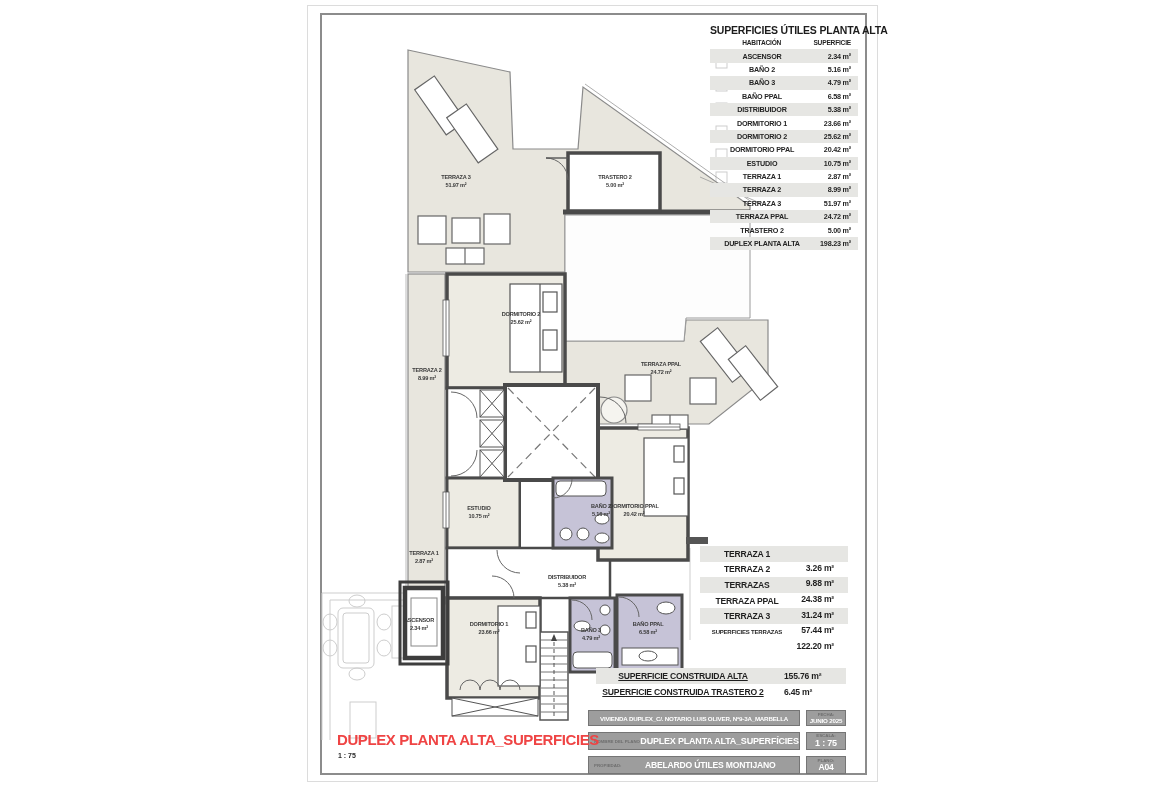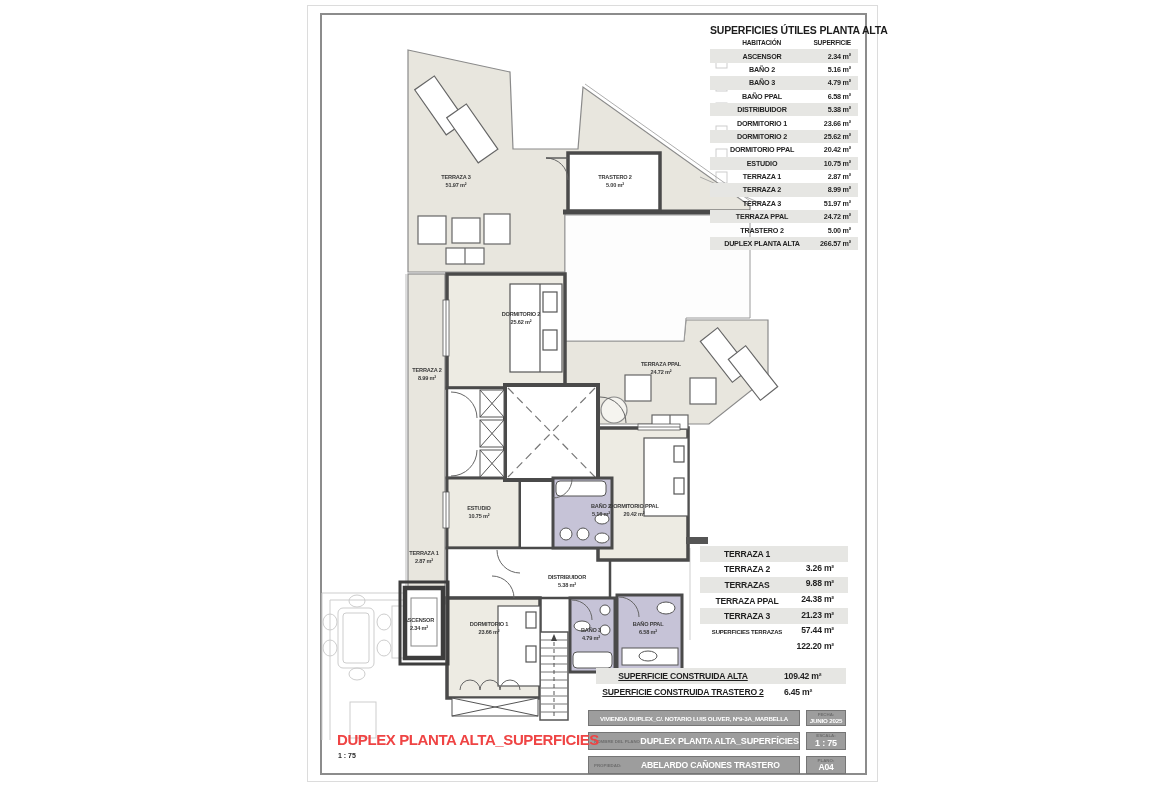--- a/index.html
+++ b/index.html
@@ -364,55 +364,55 @@
     <div class="t1-row shaded">
         <span class="lab">TERRAZA PPAL</span>
         <span class="val">24.72 m²</span>
       </div>
     <div class="t1-row">
         <span class="lab">TRASTERO 2</span>
         <span class="val">5.00 m²</span>
       </div>
     <div class="t1-row shaded">
         <span class="lab">DUPLEX PLANTA ALTA</span>
-        <span class="val">266.57 m²</span>
+        <span class="val">198.23 m²</span>
       </div>
   </div>
 
   <div class="abs t2">
     <div class="t2-row shaded">
         <span class="lab">TERRAZA 1</span>
         <span class="val">3.26 m²</span>
       </div>
     <div class="t2-row">
         <span class="lab">TERRAZA 2</span>
         <span class="val">9.88 m²</span>
       </div>
     <div class="t2-row shaded">
         <span class="lab">TERRAZAS</span>
         <span class="val">24.38 m²</span>
       </div>
     <div class="t2-row">
         <span class="lab">TERRAZA PPAL</span>
-        <span class="val">21.23 m²</span>
+        <span class="val">31.24 m²</span>
       </div>
     <div class="t2-row shaded">
         <span class="lab">TERRAZA 3</span>
         <span class="val">57.44 m²</span>
       </div>
     <div class="t2-row">
         <span class="lab small-lab">SUPERFICIES TERRAZAS</span>
         <span class="val">122.20 m²</span>
       </div>
   </div>
 
   <div class="abs t3">
     <div class="t3-row shaded">
         <span class="lab">SUPERFICIE CONSTRUIDA ALTA</span>
-        <span class="val">109.42 m²</span>
+        <span class="val">155.76 m²</span>
       </div>
     <div class="t3-row">
         <span class="lab">SUPERFICIE CONSTRUIDA TRASTERO 2</span>
         <span class="val">6.45 m²</span>
       </div>
   </div>
 
   <div class="abs tb">
     <div class="tb-row r1">
       <div class="tb-box tb-left">
@@ -429,21 +429,21 @@
         <span class="tb-val">DUPLEX PLANTA ALTA_SUPERFÍCIES</span>
       </div>
       <div class="tb-box tb-side">
         <span class="tb-lab">ESCALA:</span>
         <span class="tb-val">1 : 75</span>
       </div>
     </div>
     <div class="tb-row r3">
       <div class="tb-box tb-left">
         <span class="tb-lab">PROPIEDAD:</span>
-        <span class="tb-val">ABELARDO CAÑONES TRASTERO</span>
+        <span class="tb-val">ABELARDO ÚTILES MONTIJANO</span>
       </div>
       <div class="tb-box tb-side">
         <span class="tb-lab">PLANO:</span>
         <span class="tb-val">A04</span>
       </div>
     </div>
   </div>
 
   <div class="abs footer-title">DUPLEX PLANTA ALTA_SUPERFICIES</div>
   <div class="abs footer-scale">1 : 75</div>

